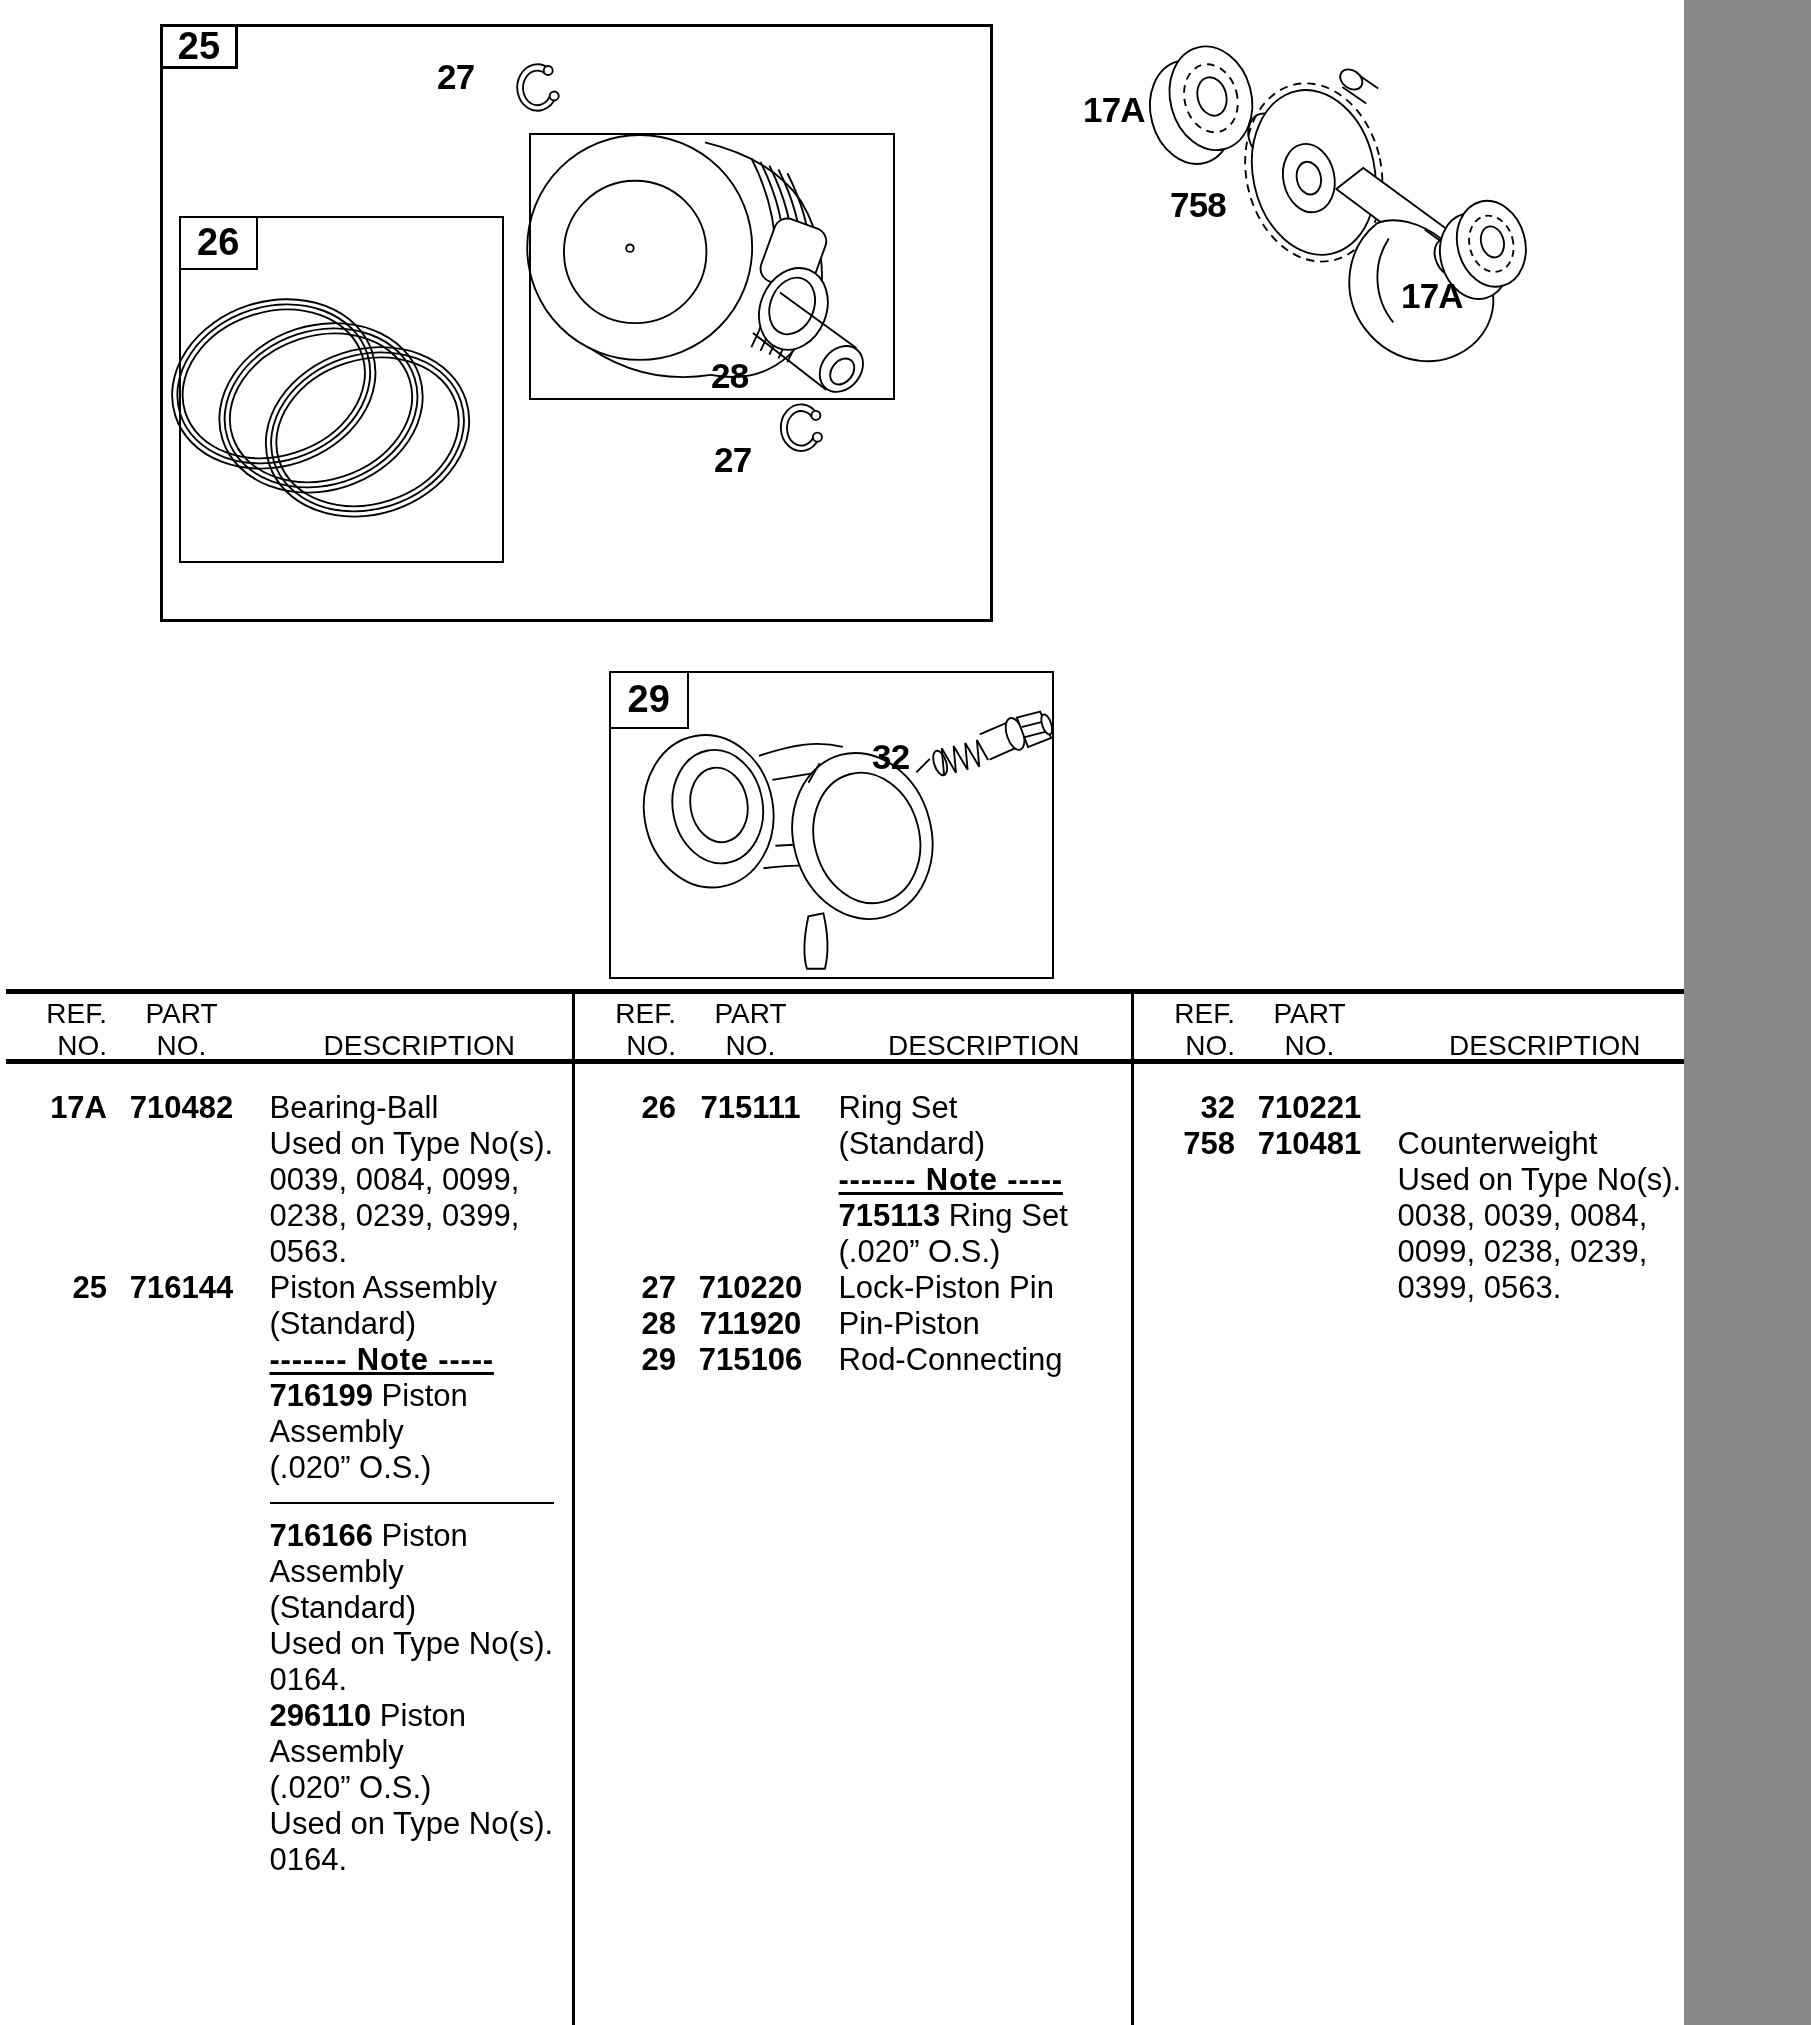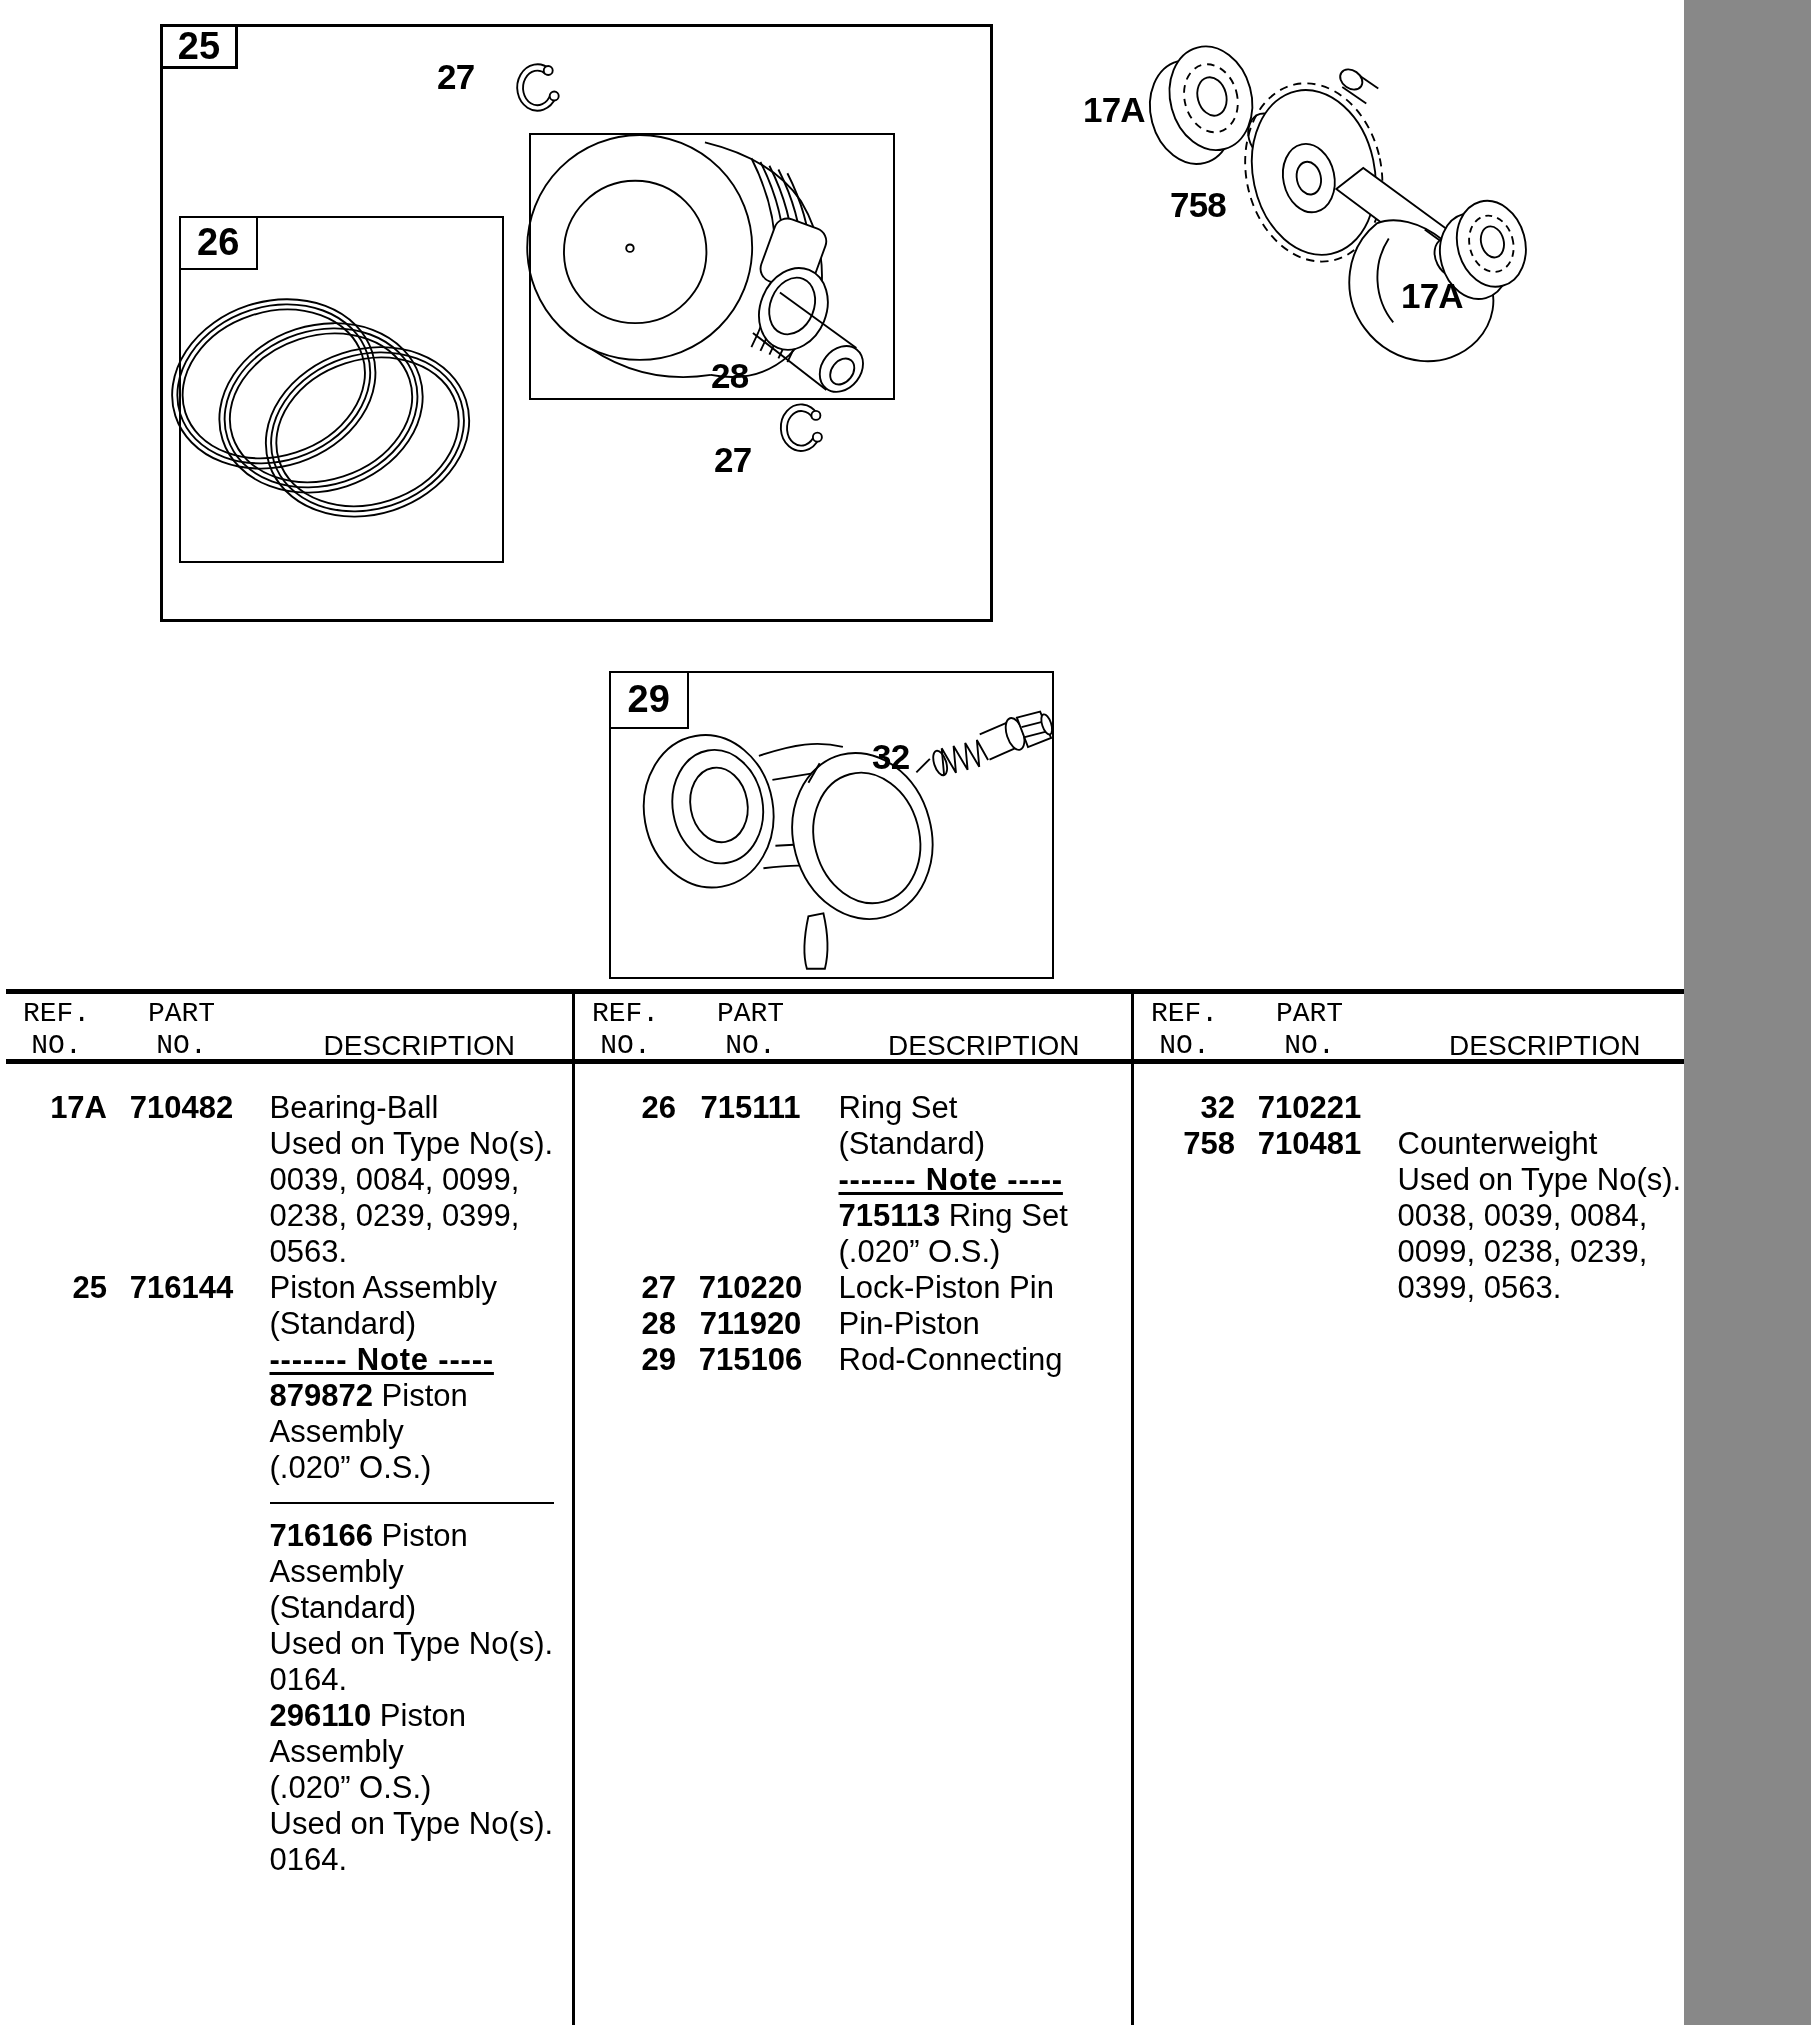--- a/index.html
+++ b/index.html
@@ -26,21 +26,21 @@
   .hline{position:absolute; background:#000; height:5.3px; z-index:5;}
   .vline{position:absolute; background:#000; width:3px; z-index:5;}
   .tgroup{position:absolute; top:998px; z-index:5;}
   .thead .trow{height:31.5px;}
   .thead{font-size:28px; line-height:31.5px; height:65px;}
   .tbody{margin-top:27px; font-size:31px; line-height:36px;}
   .trow{display:flex; align-items:flex-start;}
   .c-ref{width:101px; text-align:right; flex:0 0 auto;}
   .c-part{width:149px; text-align:center; flex:0 0 auto;}
   .c-desc{flex:1 1 auto; padding-left:13.5px;}
-  .thead .c-ref, .thead .c-part{text-align:center;font-family:Liberation Mono, monospace;}
+  .thead .c-ref, .thead .c-part{}
   .thead .c-desc{text-align:center;}
   .tbody .c-ref, .tbody .c-part{font-weight:bold;}
   .dline{min-height:36px;}
   .dline.notetext{font-weight:bold; letter-spacing:0.8px;text-decoration:underline;}
   .noterule{height:2.3px; background:#000; width:95%; margin:15.8px 0 14.3px 0;}
 </style>
 </head>
 <body>
 
 <div class="page">
@@ -238,21 +238,21 @@
             <div class="dline">0563.</div>
           </div>
         </div>
         <div class="trow">
           <div class="c-ref">25</div>
           <div class="c-part">716144</div>
           <div class="c-desc">
             <div class="dline">Piston Assembly</div>
             <div class="dline">(Standard)</div>
             <div class="dline notetext">------- Note -----</div>
-            <div class="dline"><b>879872</b> Piston</div>
+            <div class="dline"><b>716199</b> Piston</div>
             <div class="dline">Assembly</div>
             <div class="dline">(.020” O.S.)</div>
             <div class="noterule"></div>
             <div class="dline"><b>716166</b> Piston</div>
             <div class="dline">Assembly</div>
             <div class="dline">(Standard)</div>
             <div class="dline">Used on Type No(s).</div>
             <div class="dline">0164.</div>
             <div class="dline"><b>296110</b> Piston</div>
             <div class="dline">Assembly</div>

